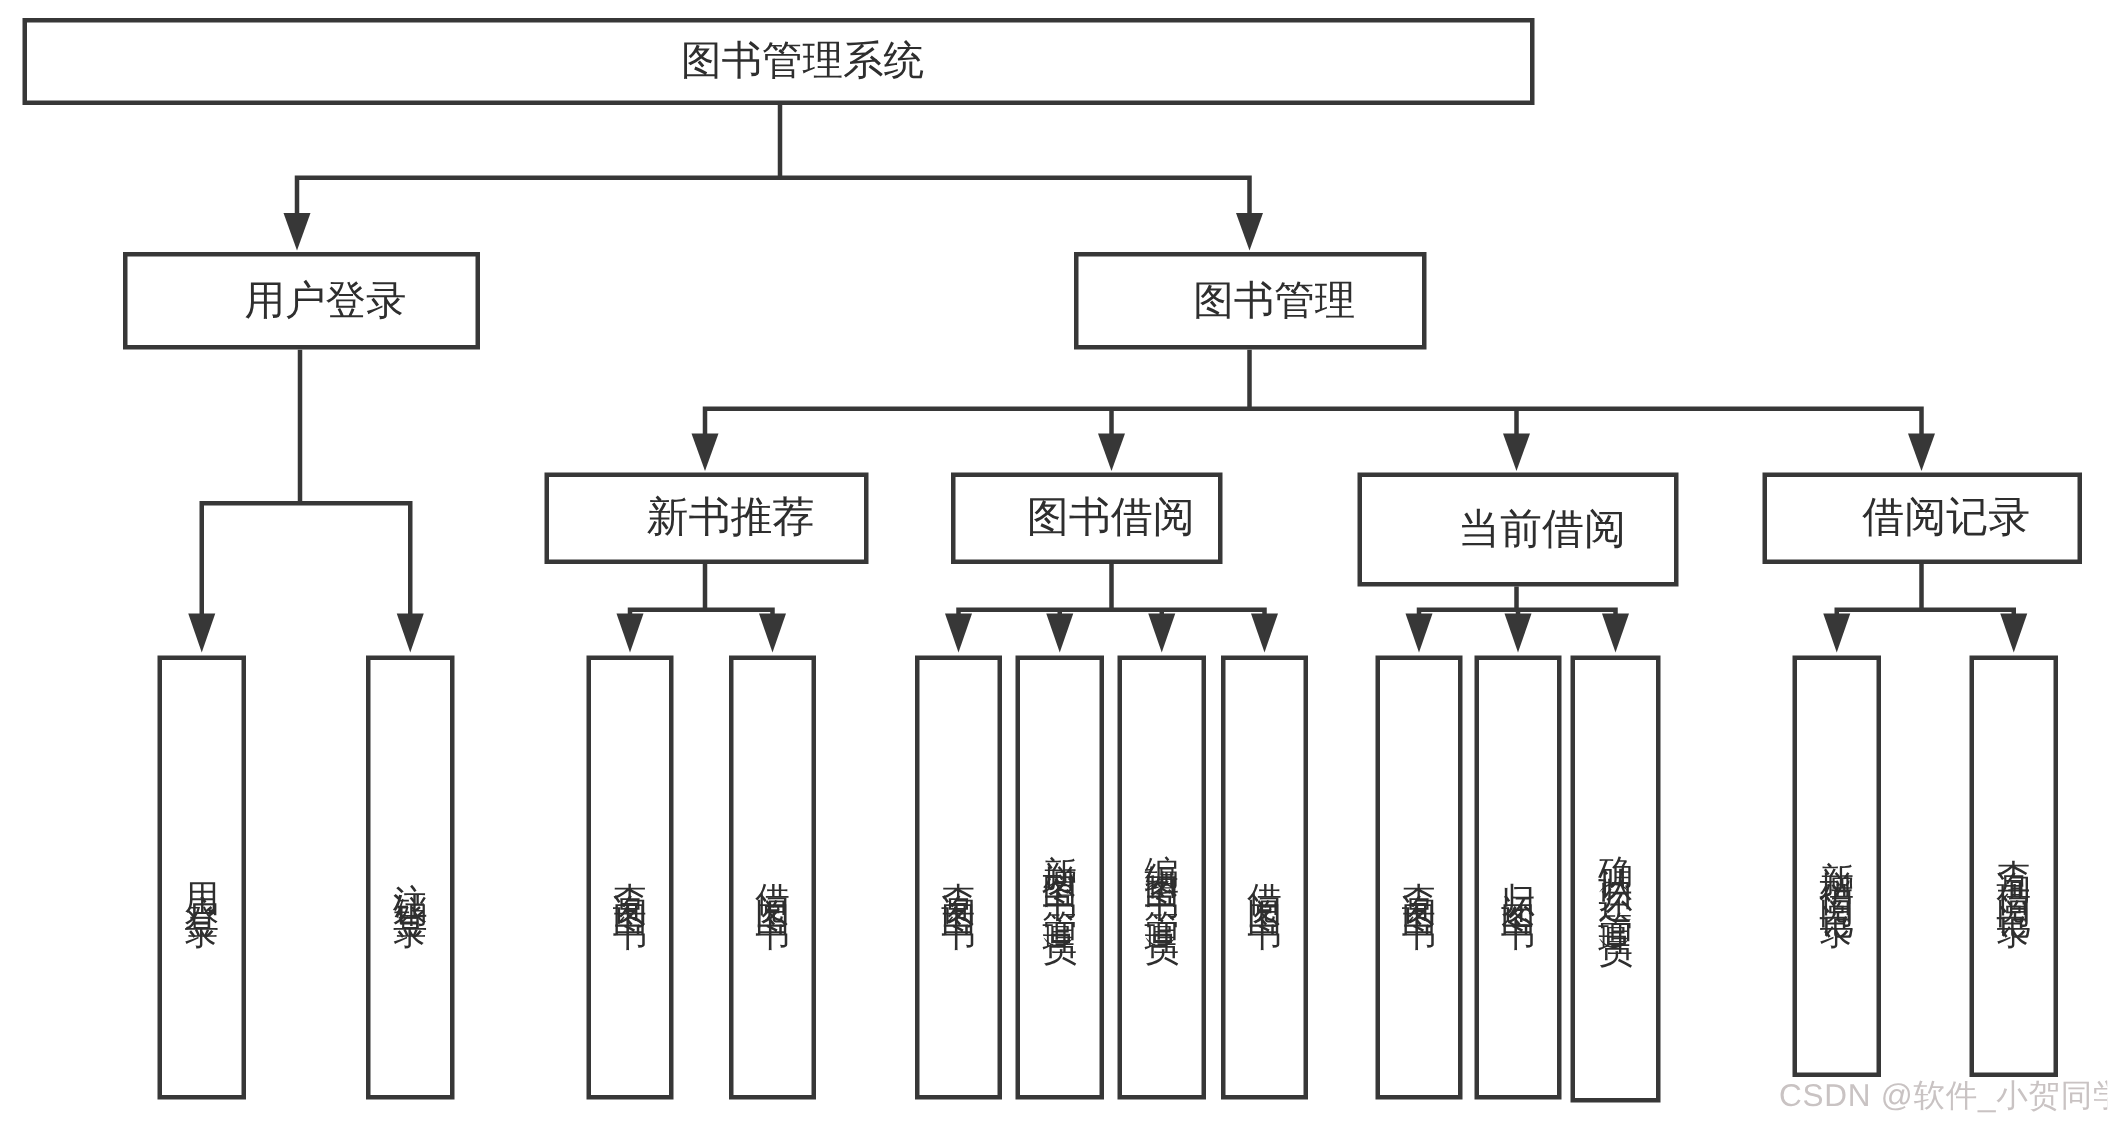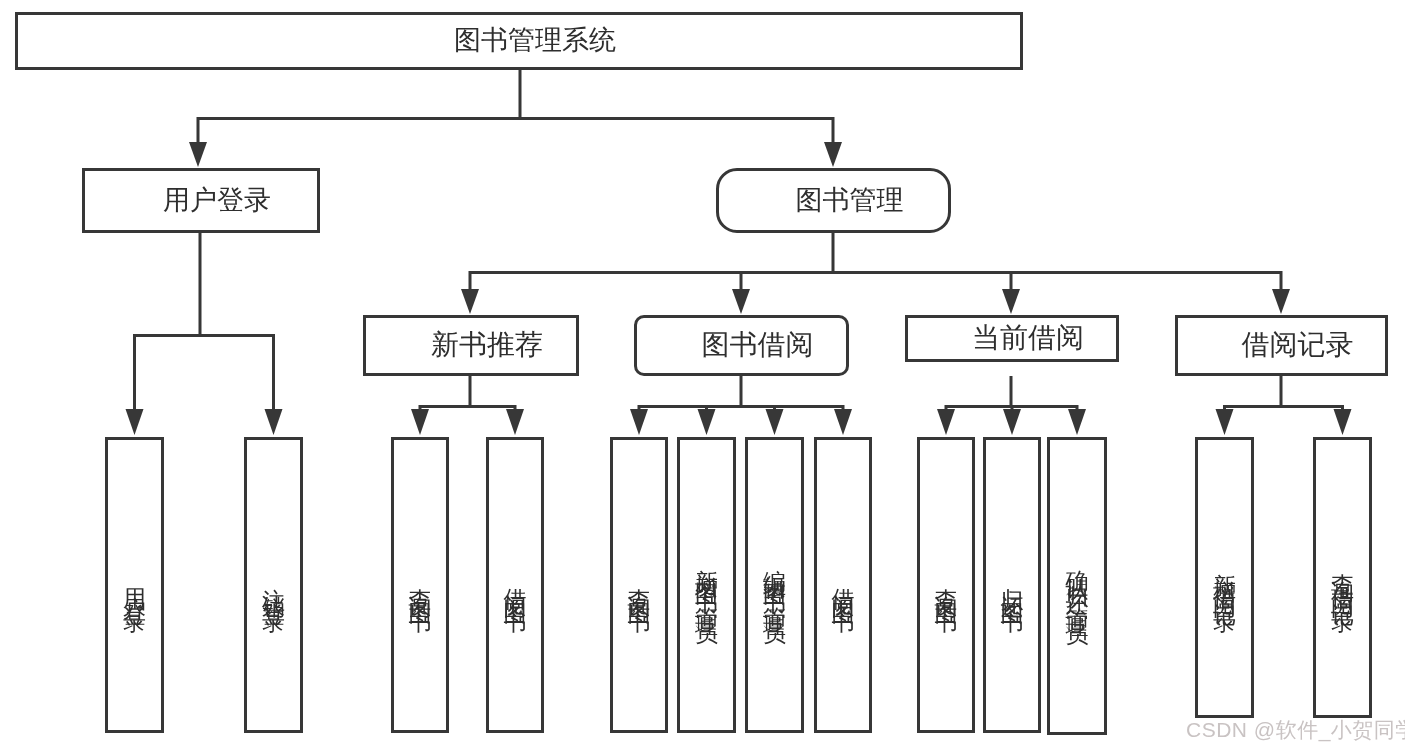--- a/index.html
+++ b/index.html
@@ -101,31 +101,31 @@
     </g>
   </svg>
 
   <div class="node lv1" style="left:15px;top:12px;width:1008px;height:58px;">
     <span>图书管理系统</span>
   </div>
 
   <div class="node lv2" style="left:82px;top:168px;width:238px;height:65px;">
     <span>用户登录</span>
   </div>
-  <div class="node lv2" style="left:716px;top:168px;width:235px;height:65px;border-radius:21px;">
+  <div class="node lv2" style="left:716px;top:168px;width:235px;height:65px;">
     <span>图书管理</span>
   </div>
 
   <div class="node lv3" style="left:363px;top:315px;width:216px;height:61px;">
     <span>新书推荐</span>
   </div>
-  <div class="node lv3" style="left:634px;top:315px;width:215px;height:61px;border-radius:10px;">
+  <div class="node lv3" style="left:634px;top:315px;width:181px;height:61px;">
     <span>图书借阅</span>
   </div>
-  <div class="node lv3" style="left:905px;top:315px;width:214px;height:47px;">
+  <div class="node lv3" style="left:905px;top:315px;width:214px;height:76px;">
     <span>当前借阅</span>
   </div>
   <div class="node lv3" style="left:1175px;top:315px;width:213px;height:61px;">
     <span>借阅记录</span>
   </div>
 
   <div class="node vbox" style="left:105px;top:437px;width:59px;height:296px;">
     <span class="vtext">用户登录</span>
   </div>
   <div class="node vbox" style="left:244px;top:437px;width:59px;height:296px;">

